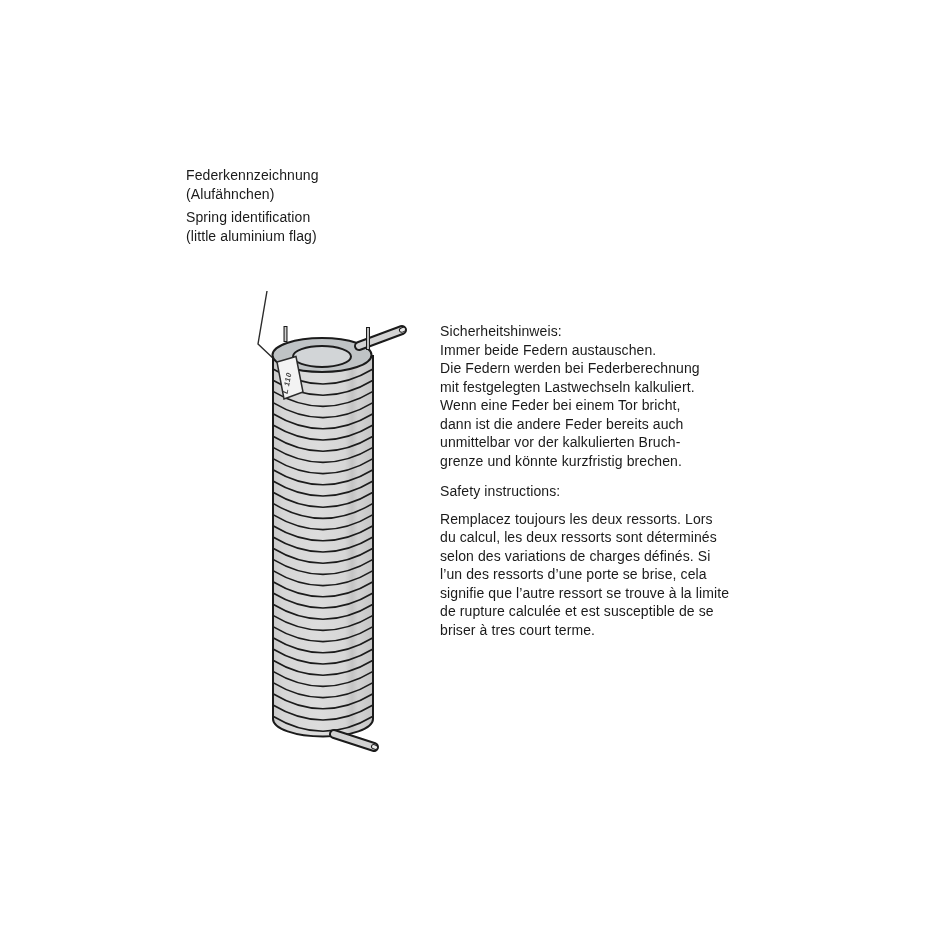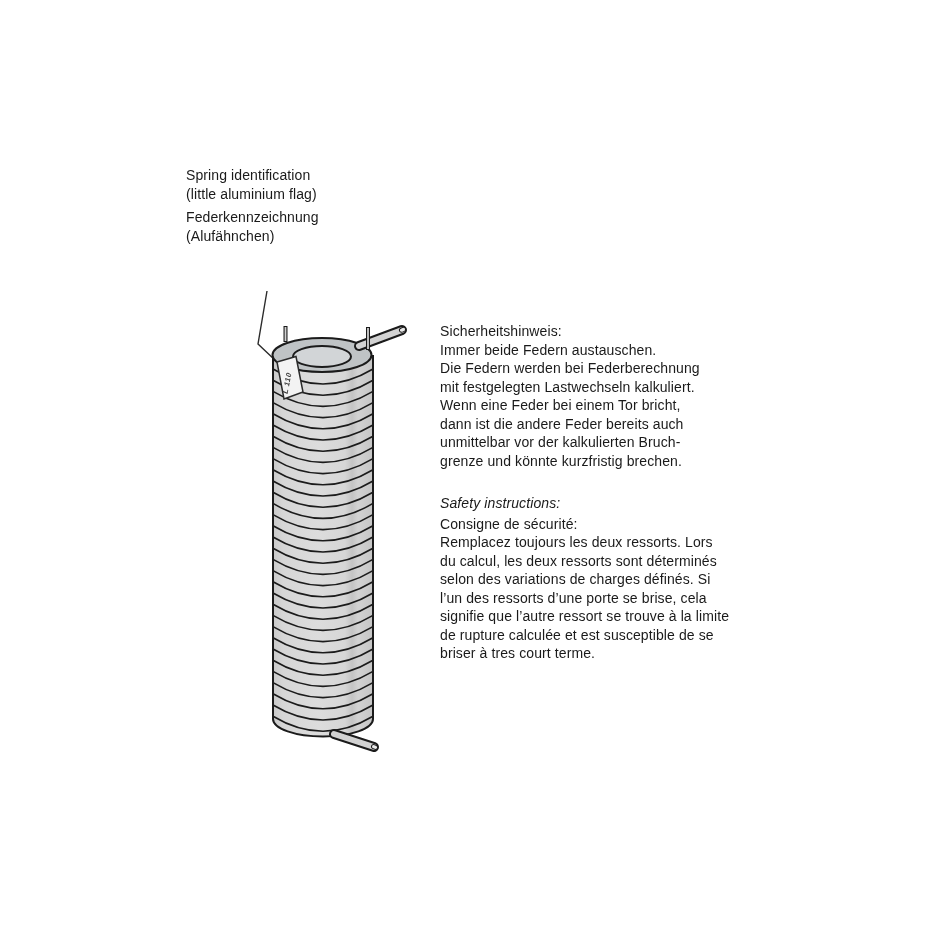--- a/index.html
+++ b/index.html
@@ -28,22 +28,22 @@
     letter-spacing:0.1px;
   }
   .annotations p span{display:block;}
   .safety{
     position:absolute;left:440px;top:322px;width:340px;
     font-size:14px;
     line-height:18.5px;
     letter-spacing:0.1px;
   }
   .safety section{margin:0;padding:0;}
-  .safety section.de{margin-bottom:24px;}
-  .safety section.en{margin-bottom:2px;font-style:italic;}
+  .safety section.de{margin-bottom:12px;}
+  .safety section.en{margin-bottom:9px;}
   .safety .body{white-space:pre-line;}
 </style>
 </head>
 <body>
 
 <div class="canvas">
 
   <svg class="art" viewBox="0 0 932 932" aria-hidden="true">
     <defs>
       <linearGradient id="bodyGrad" x1="0" y1="0" x2="1" y2="0">
@@ -121,45 +121,44 @@
       <line x1="334" y1="734" x2="374" y2="747" stroke="#d2d2d2" stroke-width="6" stroke-linecap="round"></line>
       <ellipse cx="374.6" cy="747" rx="3.2" ry="2.2" transform="rotate(18 374.6 747)" fill="#eaeaea" stroke="#1b1b1b" stroke-width="1"></ellipse>
     </g>
 
     <polygon points="277,362 296,356.5 303,392 284,399" fill="#f3f3f3" stroke="#2b2b2b" stroke-width="1.5"></polygon>
     <text transform="translate(287.5,394) rotate(-79)" font-size="7.5" font-style="italic" font-weight="bold" letter-spacing="0.6" fill="#3c3c3c">L 110</text>
   </svg>
 
   <div class="annotations">
     <p>
+      <span>Federkennzeichnung</span>
+      <span>(Alufähnchen)</span>
+    </p>
+    <p>
       <span>Spring identification</span>
       <span>(little aluminium flag)</span>
-    </p>
-    <p>
-      <span>Federkennzeichnung</span>
-      <span>(Alufähnchen)</span>
     </p>
   </div>
 
   <div class="safety">
     <section class="de">
       <div class="title">Sicherheitshinweis:</div>
       <div class="body">Immer beide Federn austauschen.
 Die Federn werden bei Federberechnung
 mit festgelegten Lastwechseln kalkuliert.
 Wenn eine Feder bei einem Tor bricht,
 dann ist die andere Feder bereits auch
 unmittelbar vor der kalkulierten Bruch-
 grenze und könnte kurzfristig brechen.</div>
     </section>
     <section class="en">
       <div class="title">Safety instructions:</div>
     </section>
     <section class="fr">
-      <div class="title">Consigne de sécurité:</div>
       <div class="body">Remplacez toujours les deux ressorts. Lors
 du calcul, les deux ressorts sont déterminés
 selon des variations de charges définés. Si
 l’un des ressorts d’une porte se brise, cela
 signifie que l’autre ressort se trouve à la limite
 de rupture calculée et est susceptible de se
 briser à tres court terme.</div>
     </section>
   </div>
 

